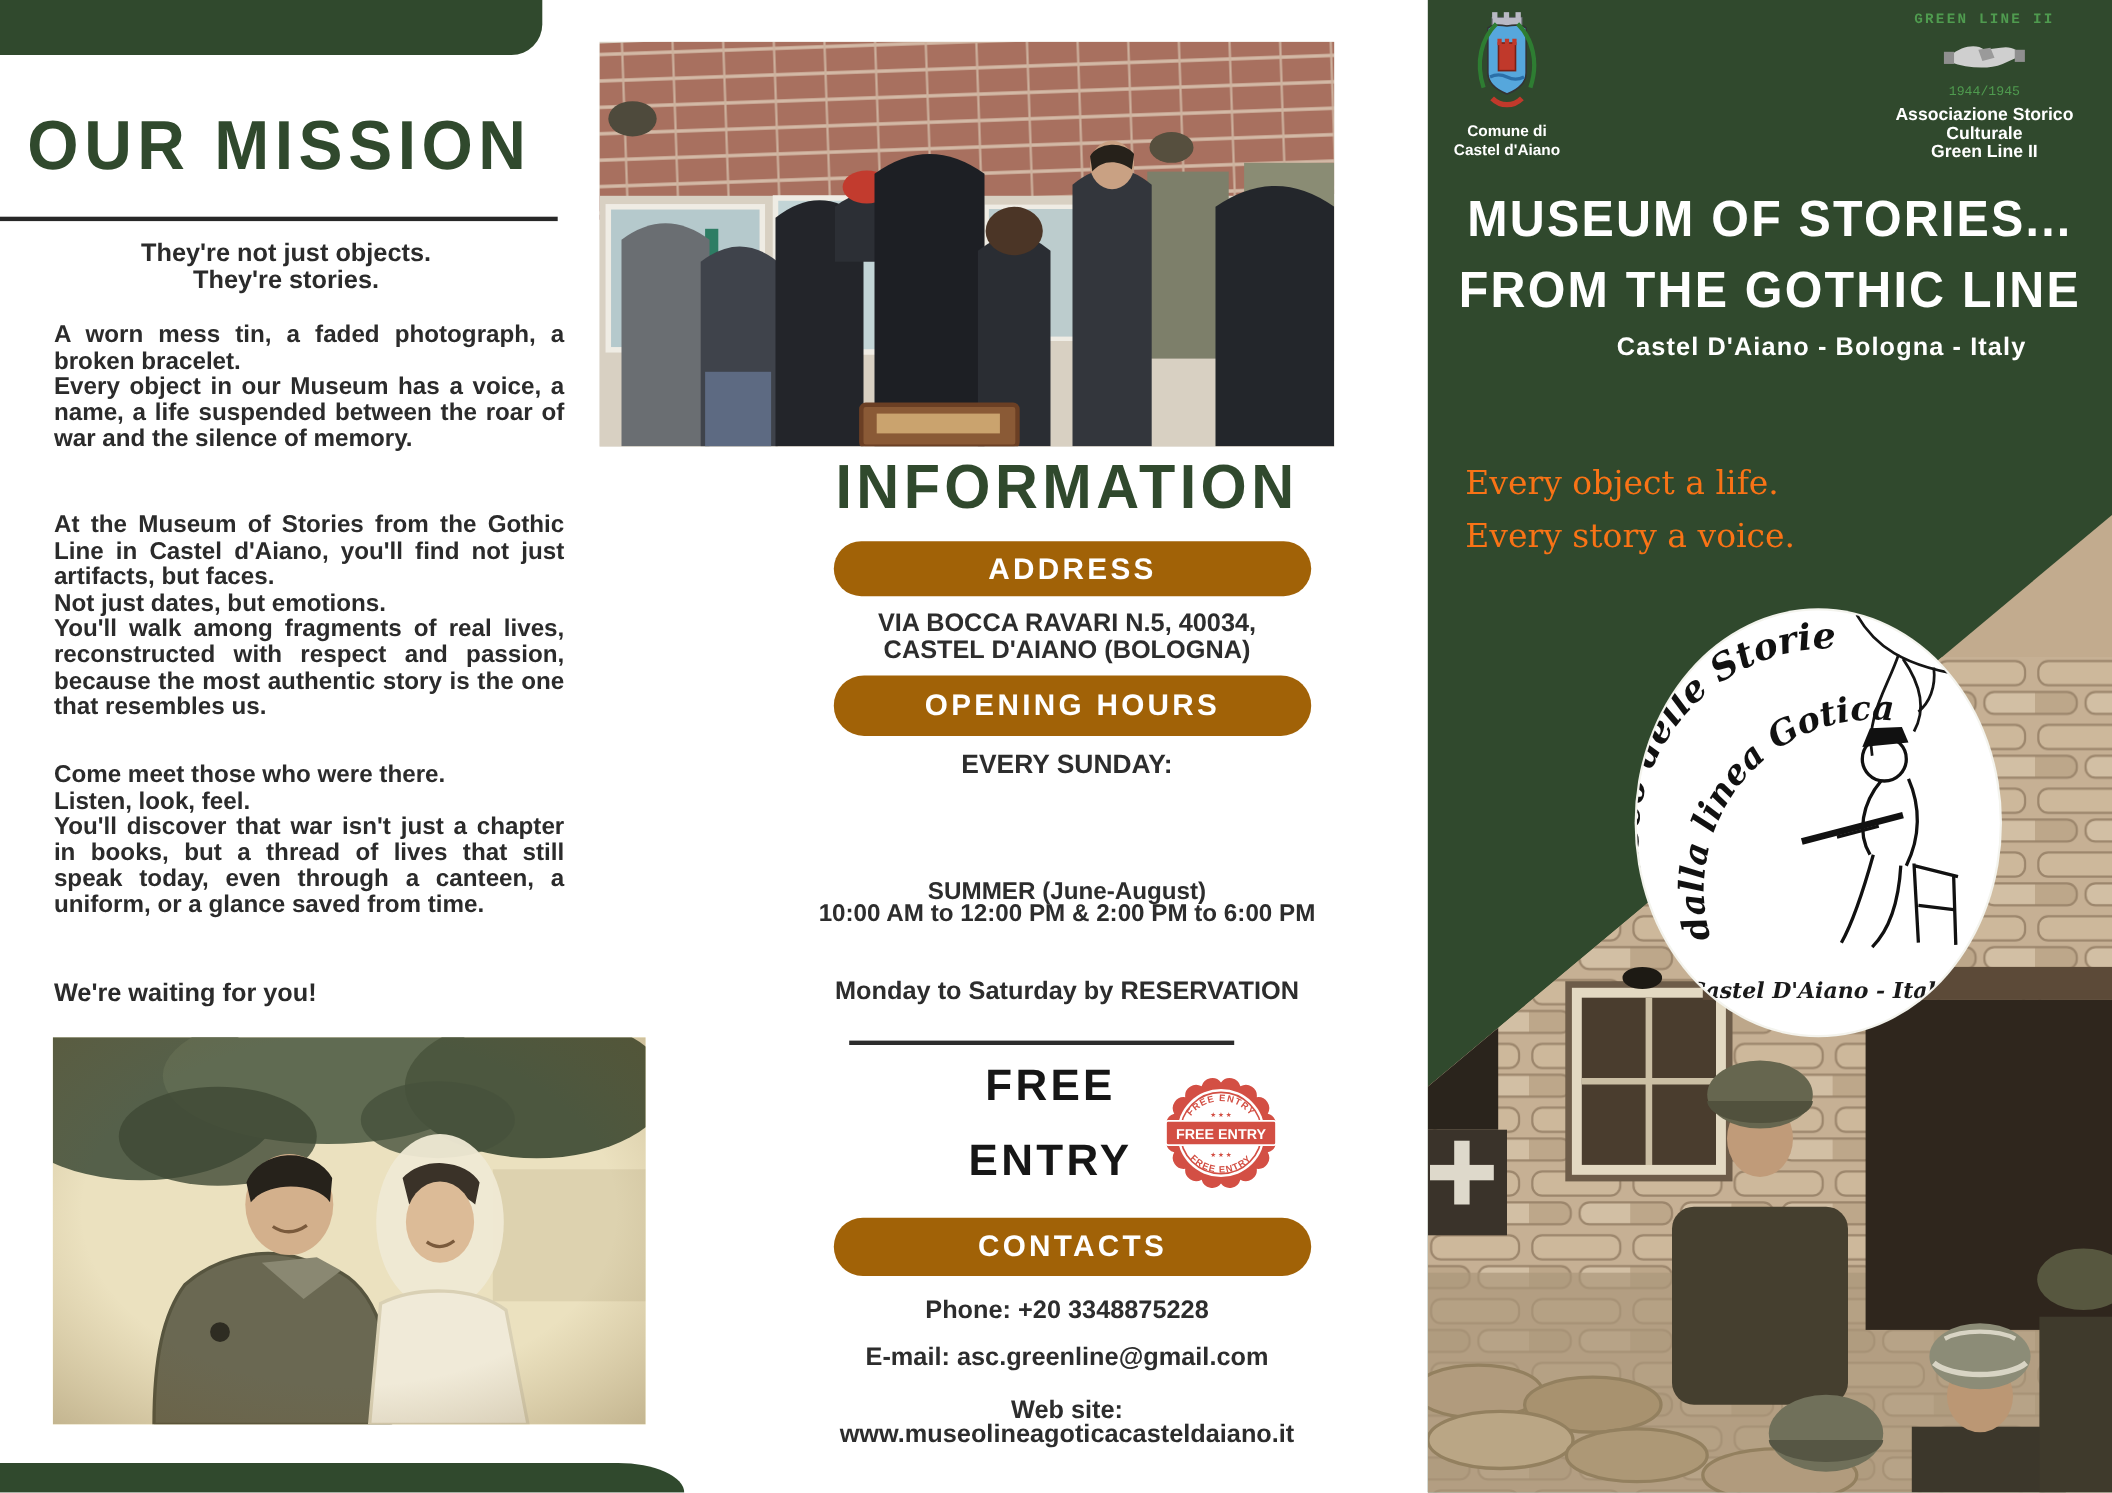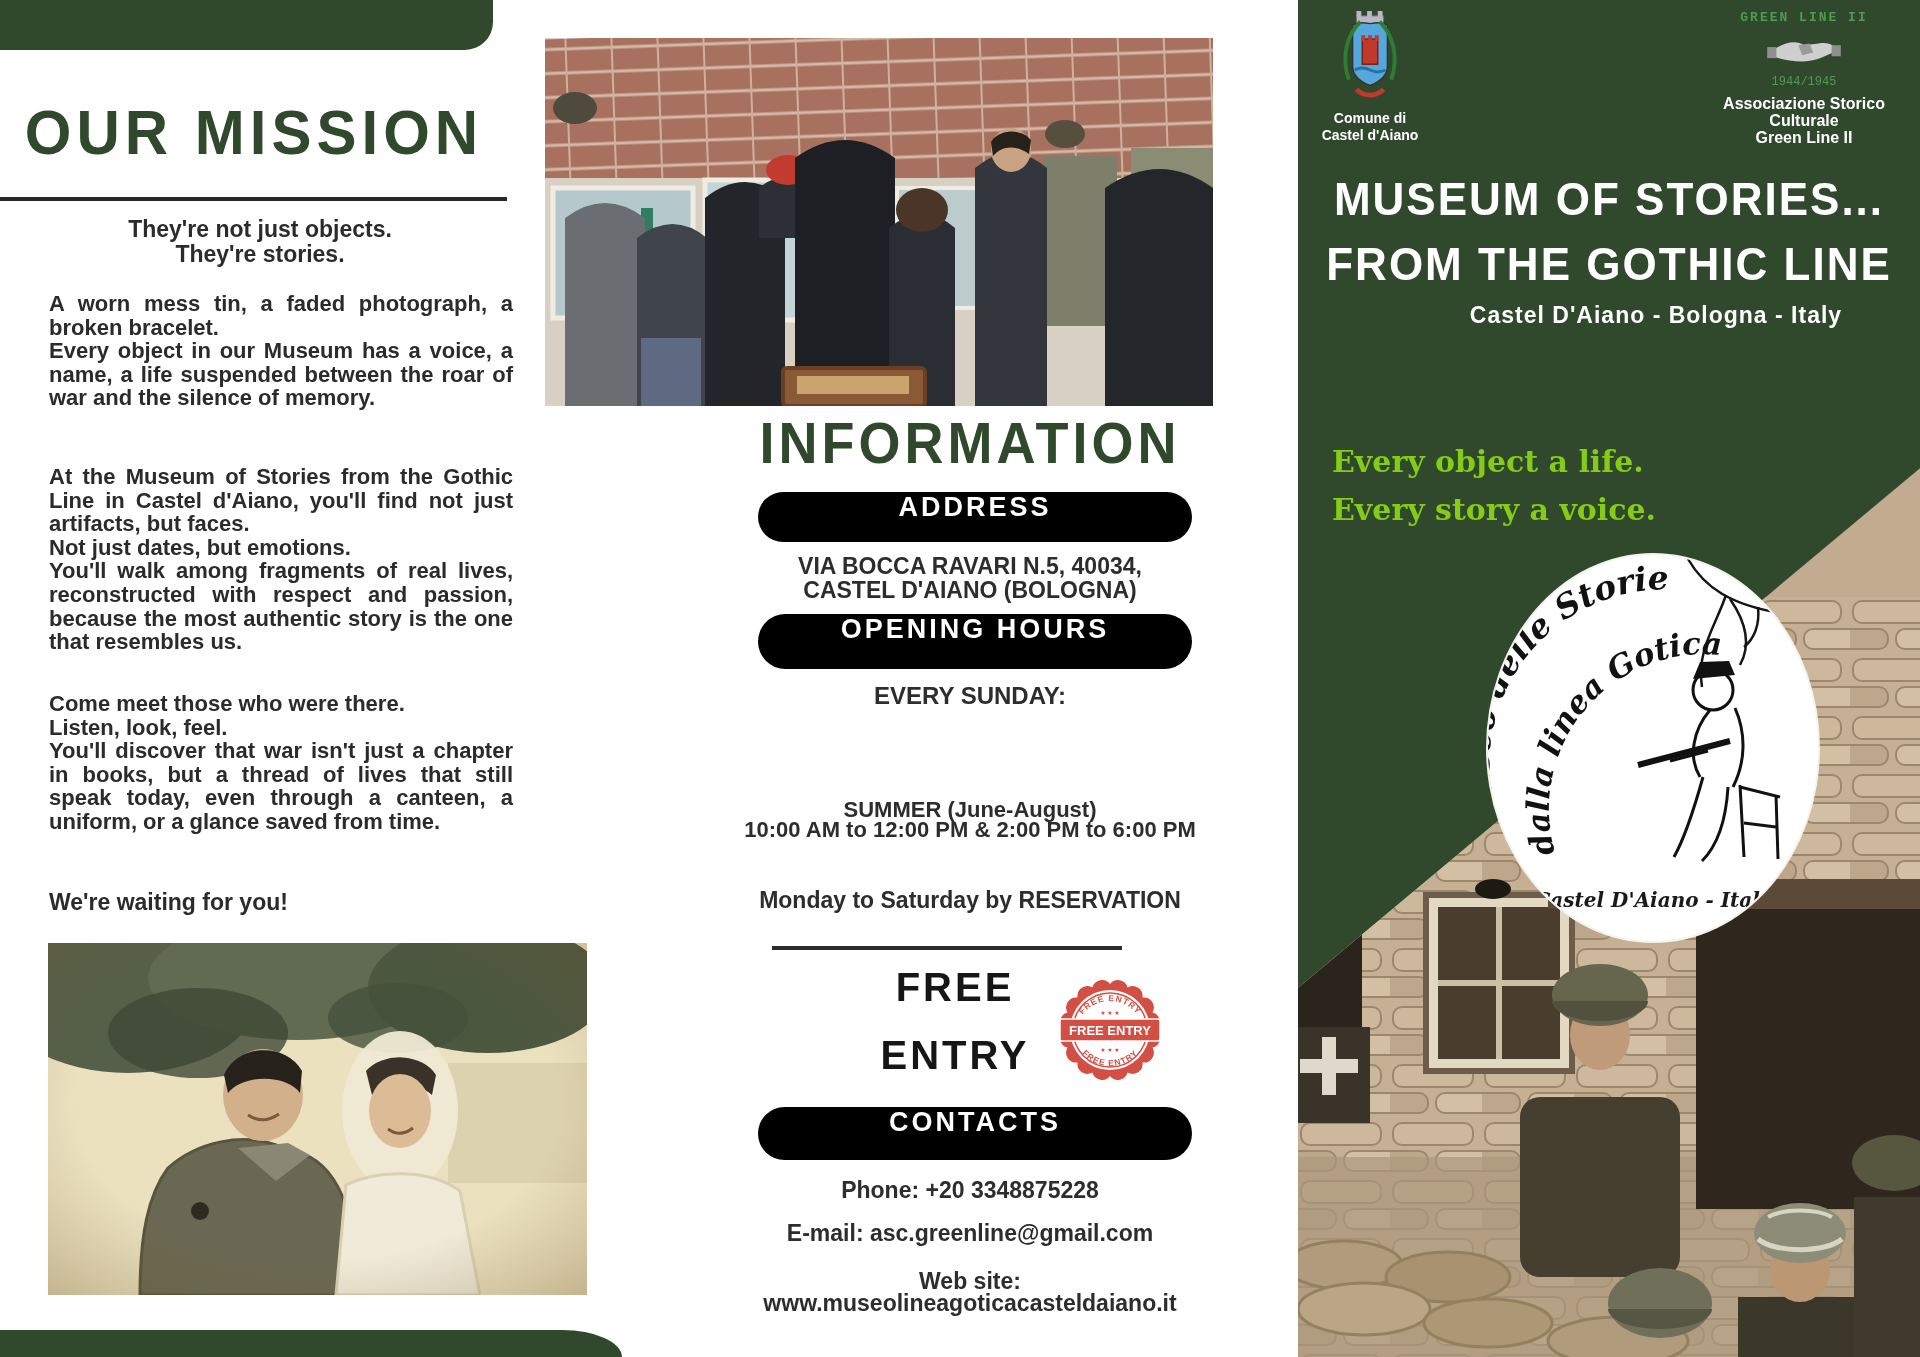--- a/index.html
+++ b/index.html
@@ -22,22 +22,22 @@
   .closing{position:absolute;left:49px;top:889px;margin:0;font-size:23px;font-weight:bold;color:#2b2b2b;}
   .couple-photo{position:absolute;left:48px;top:943px;width:539px;height:352px;overflow:hidden;
           background:#ece3c4;}
   .bottombar{position:absolute;left:0;top:1330px;width:622px;height:27px;background:#30492d;
           border-top-right-radius:60px 27px;}
 
   
   .museum-photo{position:absolute;left:545px;top:38px;width:668px;height:368px;overflow:hidden;background:#d8d0c2;}
   .mid-title{position:absolute;left:700px;top:412px;width:540px;margin:0;text-align:center;
           font-size:54px;color:#30492d;letter-spacing:4px;transform:scaleY(1.05);}
-  .pill{position:absolute;left:758px;width:434px;height:50px;background:#000000;border-radius:28px;
-          display:flex;justify-content:center;}
+  .pill{position:absolute;left:758px;width:434px;height:50px;background:#a16207;border-radius:28px;
+          display:flex;align-items:center;justify-content:center;}
   .pill span{color:#ffffff;font-weight:bold;font-size:27px;letter-spacing:3px;}
   .midtext{position:absolute;left:710px;width:520px;text-align:center;font-weight:bold;
           font-size:23px;color:#2d2d2d;line-height:24px;}
   .tight{font-size:22px;line-height:20px;}
   .mid-divider{position:absolute;left:772px;top:946px;width:350px;height:4px;background:#2c2c2c;}
   .free-word{position:absolute;left:745px;width:420px;text-align:center;font-size:40px;
           font-weight:bold;letter-spacing:3px;color:#161616;}
   .badge{position:absolute;left:1059px;top:979px;width:102px;height:102px;}
 
   
@@ -49,22 +49,22 @@
   .comune-caption{font-size:14px;font-weight:bold;color:#ffffff;line-height:17px;margin-top:4px;}
   .greenline{position:absolute;left:402px;top:10px;width:208px;text-align:center;}
   .gl-name{font-family:"Liberation Mono",monospace;font-size:13px;font-weight:bold;
           color:#4f9b4f;letter-spacing:2px;}
   .gl-years{font-family:"Liberation Mono",monospace;font-size:12px;color:#4f9b4f;}
   .gl-caption{font-size:16px;font-weight:bold;color:#ffffff;line-height:17px;margin-top:6px;}
   .cover-title{position:absolute;left:0;top:170px;width:622px;margin:0;text-align:center;
           color:#ffffff;font-size:44px;line-height:62px;letter-spacing:2px;transform:scaleY(1.05);}
   .cover-subtitle{position:absolute;left:0;top:302px;width:716px;text-align:center;color:#ffffff;
           font-size:23px;font-weight:bold;letter-spacing:1px;}
-  .tagline{position:absolute;left:34px;top:438px;color:#84cc16;font-family:"DejaVu Serif",serif;
-          font-size:30px;line-height:48px;font-weight:bold;}
+  .tagline{position:absolute;left:34px;top:416px;color:#f97316;font-family:"DejaVu Serif",serif;
+          font-size:30px;line-height:48px;}
   .museum-logo{position:absolute;left:190px;top:555px;width:330px;height:386px;background:#ffffff;
           border-radius:50%;overflow:hidden;box-shadow:0 0 0 2px #f4f4ee;}
   .museum-logo svg{width:330px;height:386px;}
 </style>
 </head>
 <body>
 
 <div class="page">
 
   <section class="panel">

